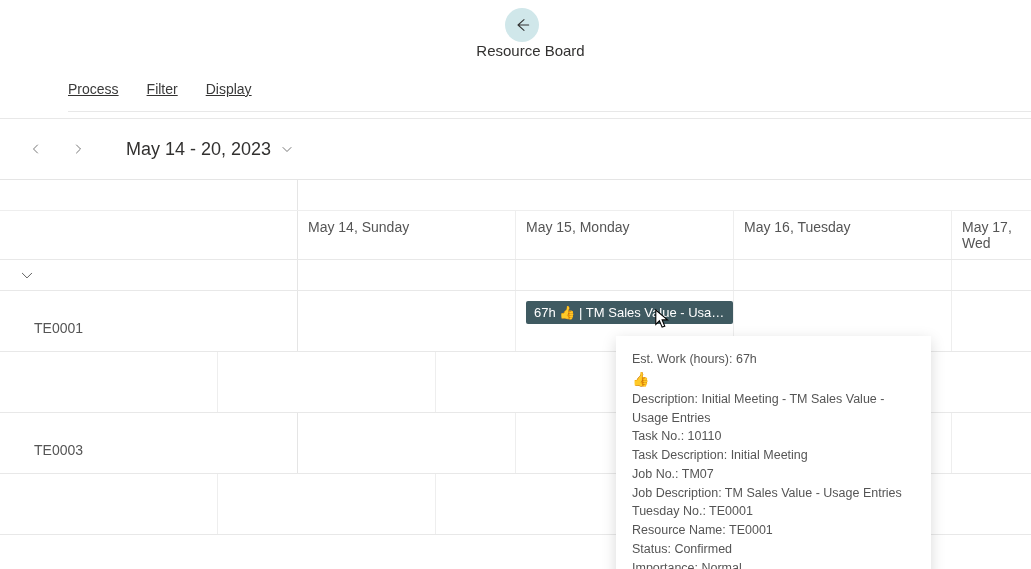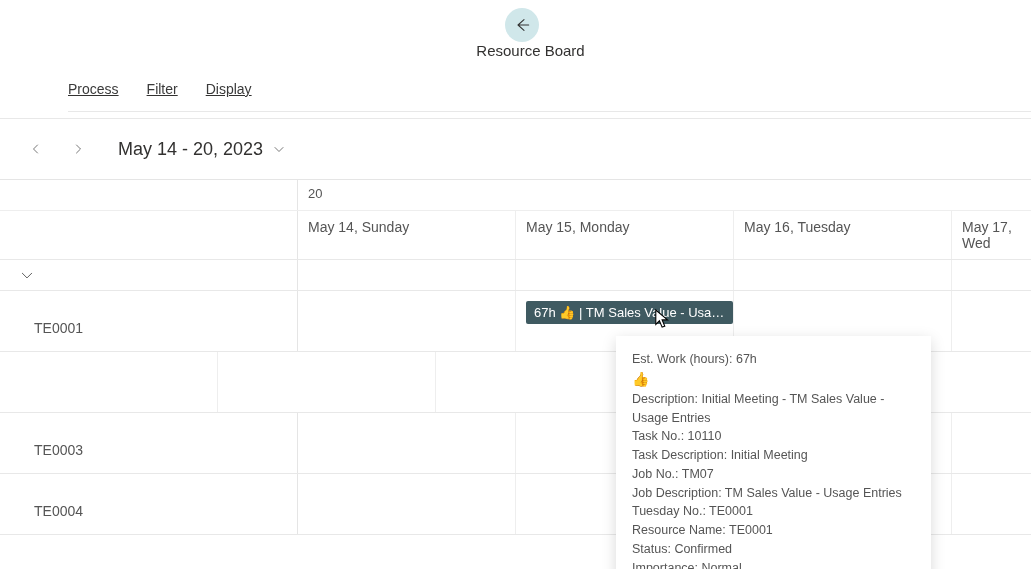--- a/index.html
+++ b/index.html
@@ -11,21 +11,21 @@
 .title { margin-left: 18px; font-size: 15px; color: #323130; }
 
 .toolbar { margin: 22px 0 0 68px; display: flex; gap: 28px; border-bottom: 1px solid #e8e8e8; padding-bottom: 14px; text-decoration: underline; }
 .toolbar-item { font-size: 14px; color: #3a3a3a; cursor: pointer; }
 .toolbar-sep { width: 100%; border-bottom: 1px solid #e8e8e8; margin-top: 6px; }
 
 .datebar { display: flex; align-items: center; padding: 18px 0 18px 24px; }
 .nav-arrow { width: 24px; height: 24px; display: flex; align-items: center; justify-content: center; cursor: pointer; color: #555; }
 .nav-arrow svg { width: 12px; height: 12px; stroke: #555; }
 .nav-arrow + .nav-arrow { margin-left: 18px; }
-.date-range { margin-left: 28px; font-size: 18px; color: #323130; display: flex; align-items: center; gap: 10px; cursor: pointer; }
+.date-range { margin-left: 36px; font-size: 18px; color: #323130; display: flex; align-items: center; gap: 10px; cursor: pointer; }
 .date-range svg { width: 12px; height: 12px; stroke: #555; }
 
 .grid { position: relative; border-top: 1px solid #e5e5e5; }
 .grid-row { display: flex; border-bottom: 1px solid #e8e8e8; }
 .col-res { width: 298px; flex: none; border-right: 1px solid #e5e5e5; padding: 8px 0 8px 34px; font-size: 14px; color: #555; display: flex; align-items: center; min-height: 30px; }
 .col-day { width: 218px; flex: none; border-right: 1px solid #eee; padding: 8px 10px; font-size: 14px; color: #555; min-height: 30px; }
 .col-day.last { flex: 1; border-right: none; }
 
 .hdr-row .col-res, .hdr-row .col-day { font-size: 14px; }
 .hdr-small .col-day { padding: 6px 10px; font-size: 13px; }
@@ -82,21 +82,20 @@
     <svg viewBox="0 0 24 24" class="chev">
         <path d="M4 9 L12 17 L20 9"></path>
       </svg>
   </div>
 </div>
 
 <div class="grid">
 
   <div class="grid-row hdr-small">
     <div class="col-res"></div>
-    <div class="col-day" style="border-right:none">20</div>
     <div class="col-day" style="border-right:none"></div>
     <div class="col-day" style="border-right:none"></div>
     <div class="col-day last"></div>
   </div>
 
   <div class="grid-row hdr-row">
     <div class="col-res"></div>
     <div class="col-day">May 14, Sunday</div>
     <div class="col-day">May 15, Monday</div>
     <div class="col-day">May 16, Tuesday</div>
@@ -134,21 +133,20 @@
 
   <div class="grid-row data-row">
     <div class="col-res">TE0003</div>
     <div class="col-day"></div>
     <div class="col-day"></div>
     <div class="col-day"></div>
     <div class="col-day last"></div>
   </div>
 
   <div class="grid-row data-row">
-    <div class="col-res">TE0004</div>
     <div class="col-day"></div>
     <div class="col-day"></div>
     <div class="col-day"></div>
     <div class="col-day last"></div>
   </div>
 
 </div>
 
 <div class="tooltip">
   <div>Est. Work (hours): 67h</div>

